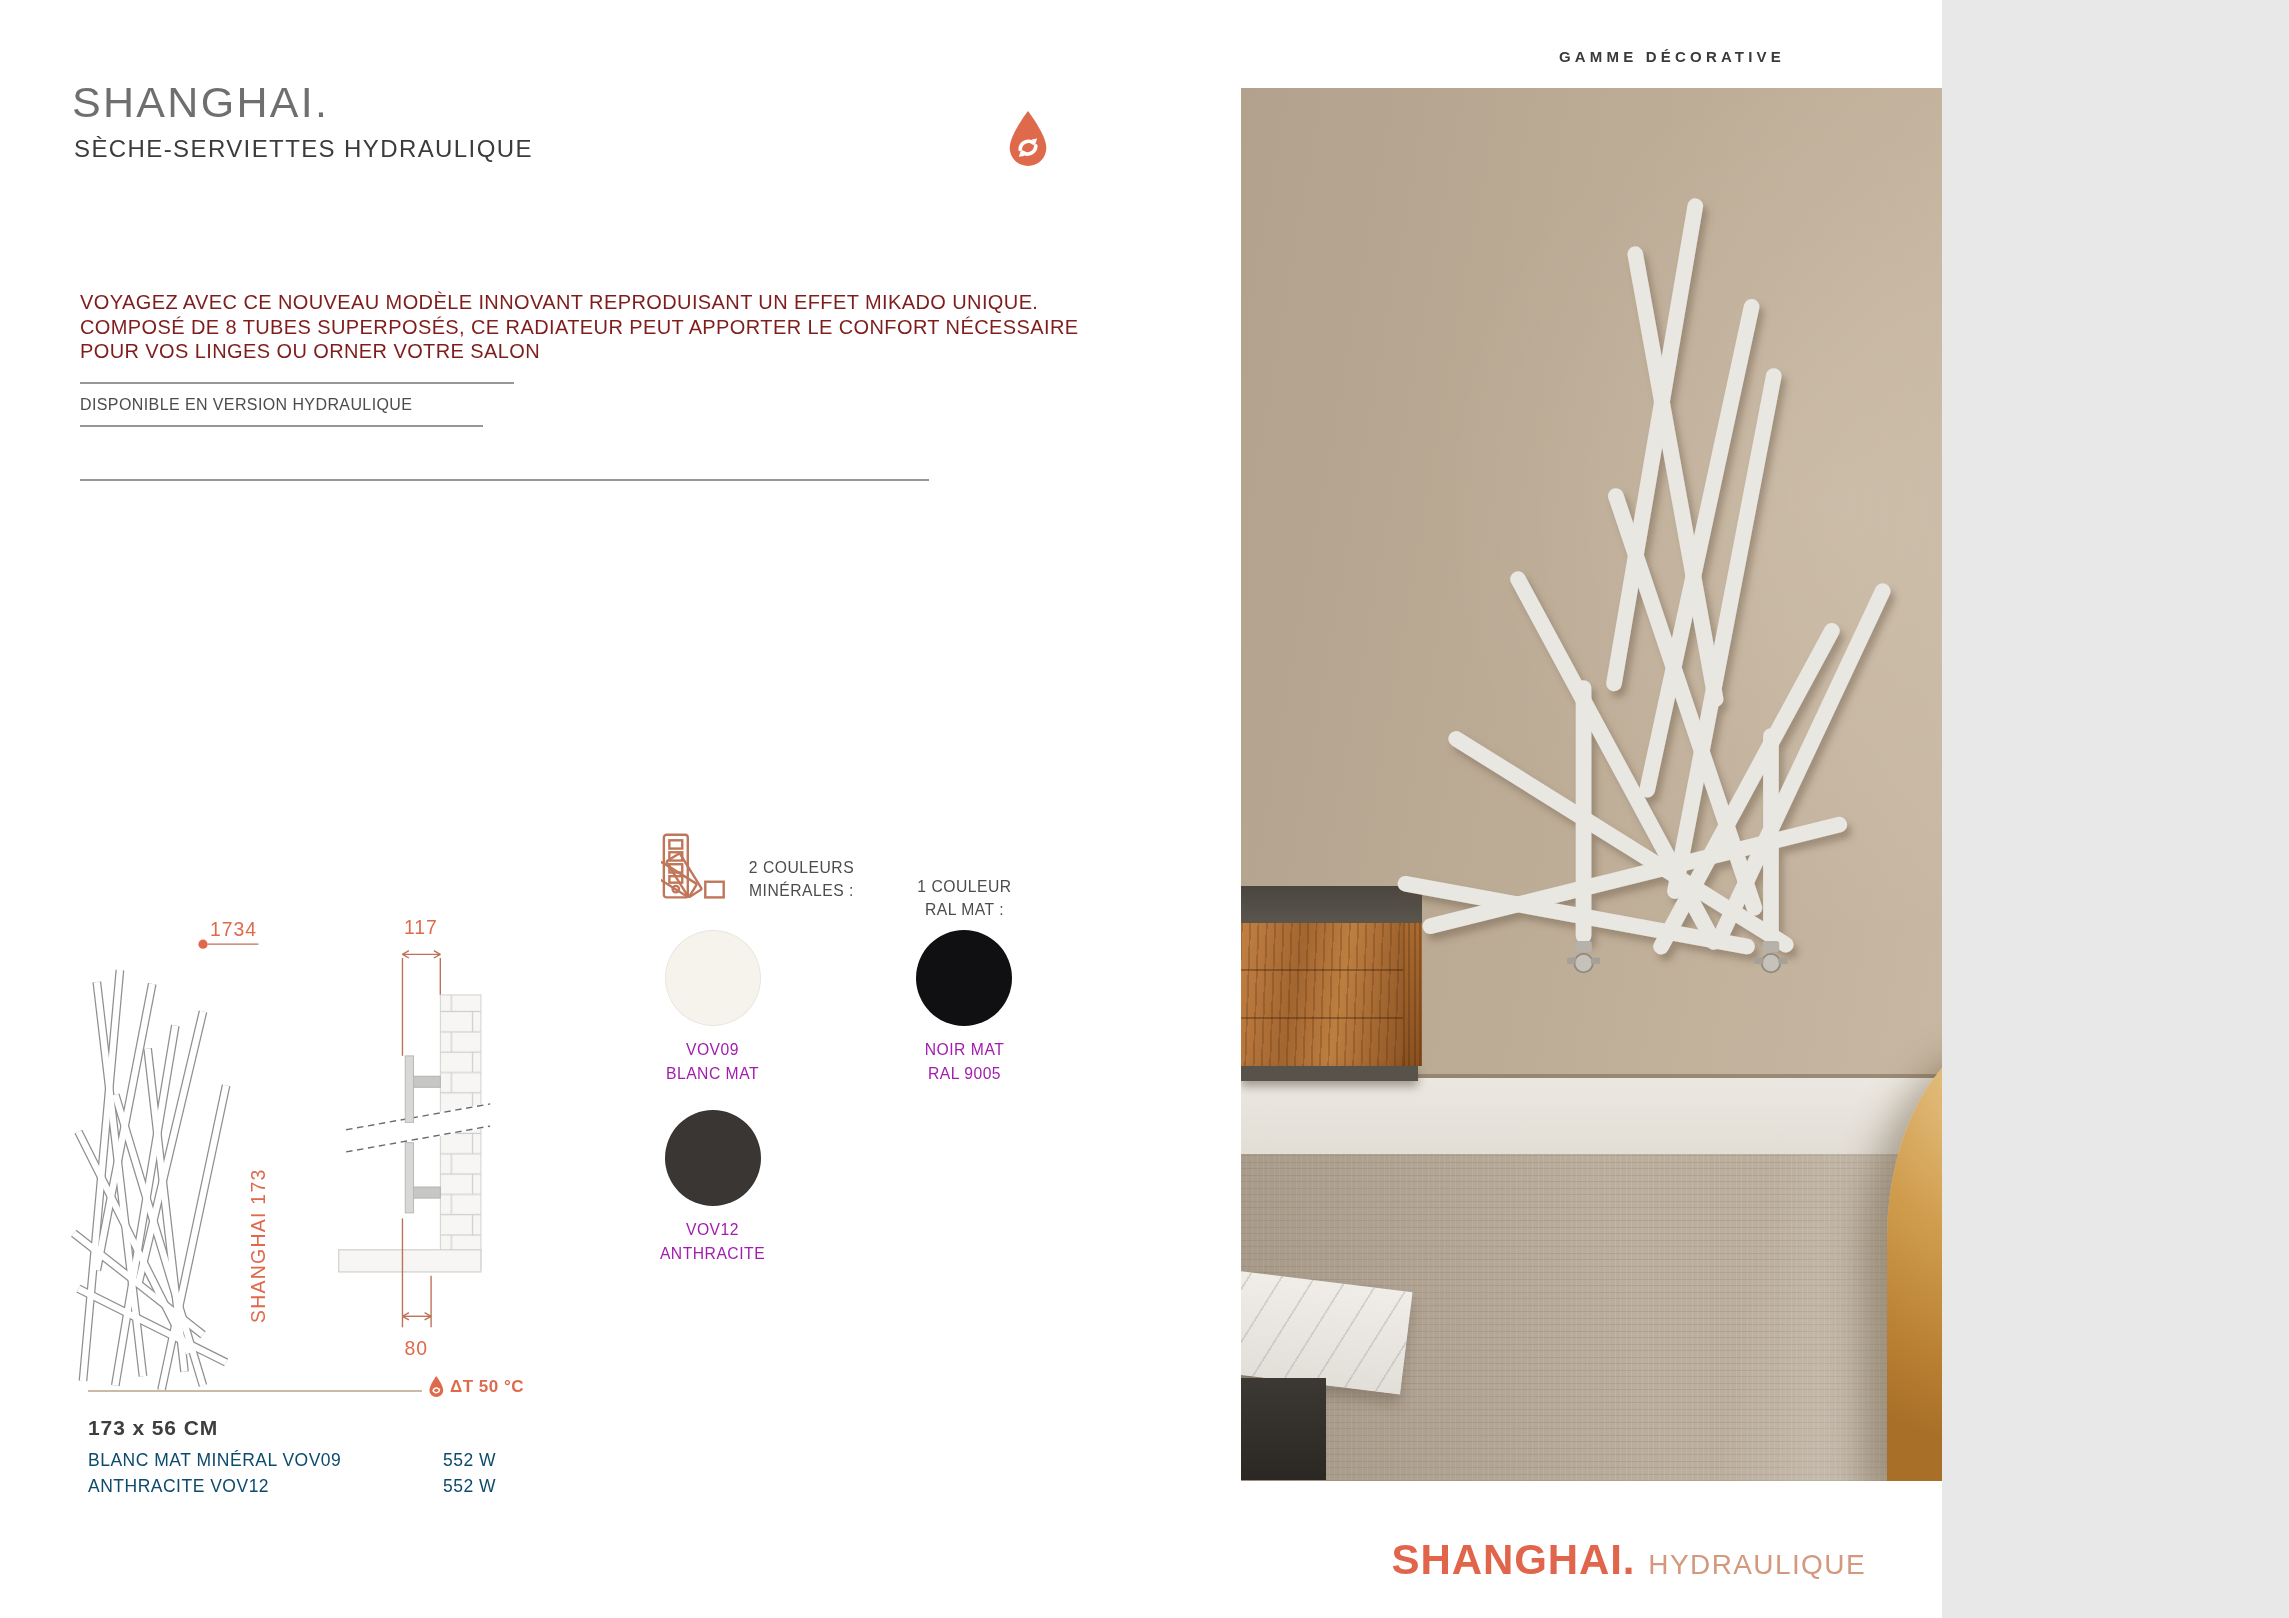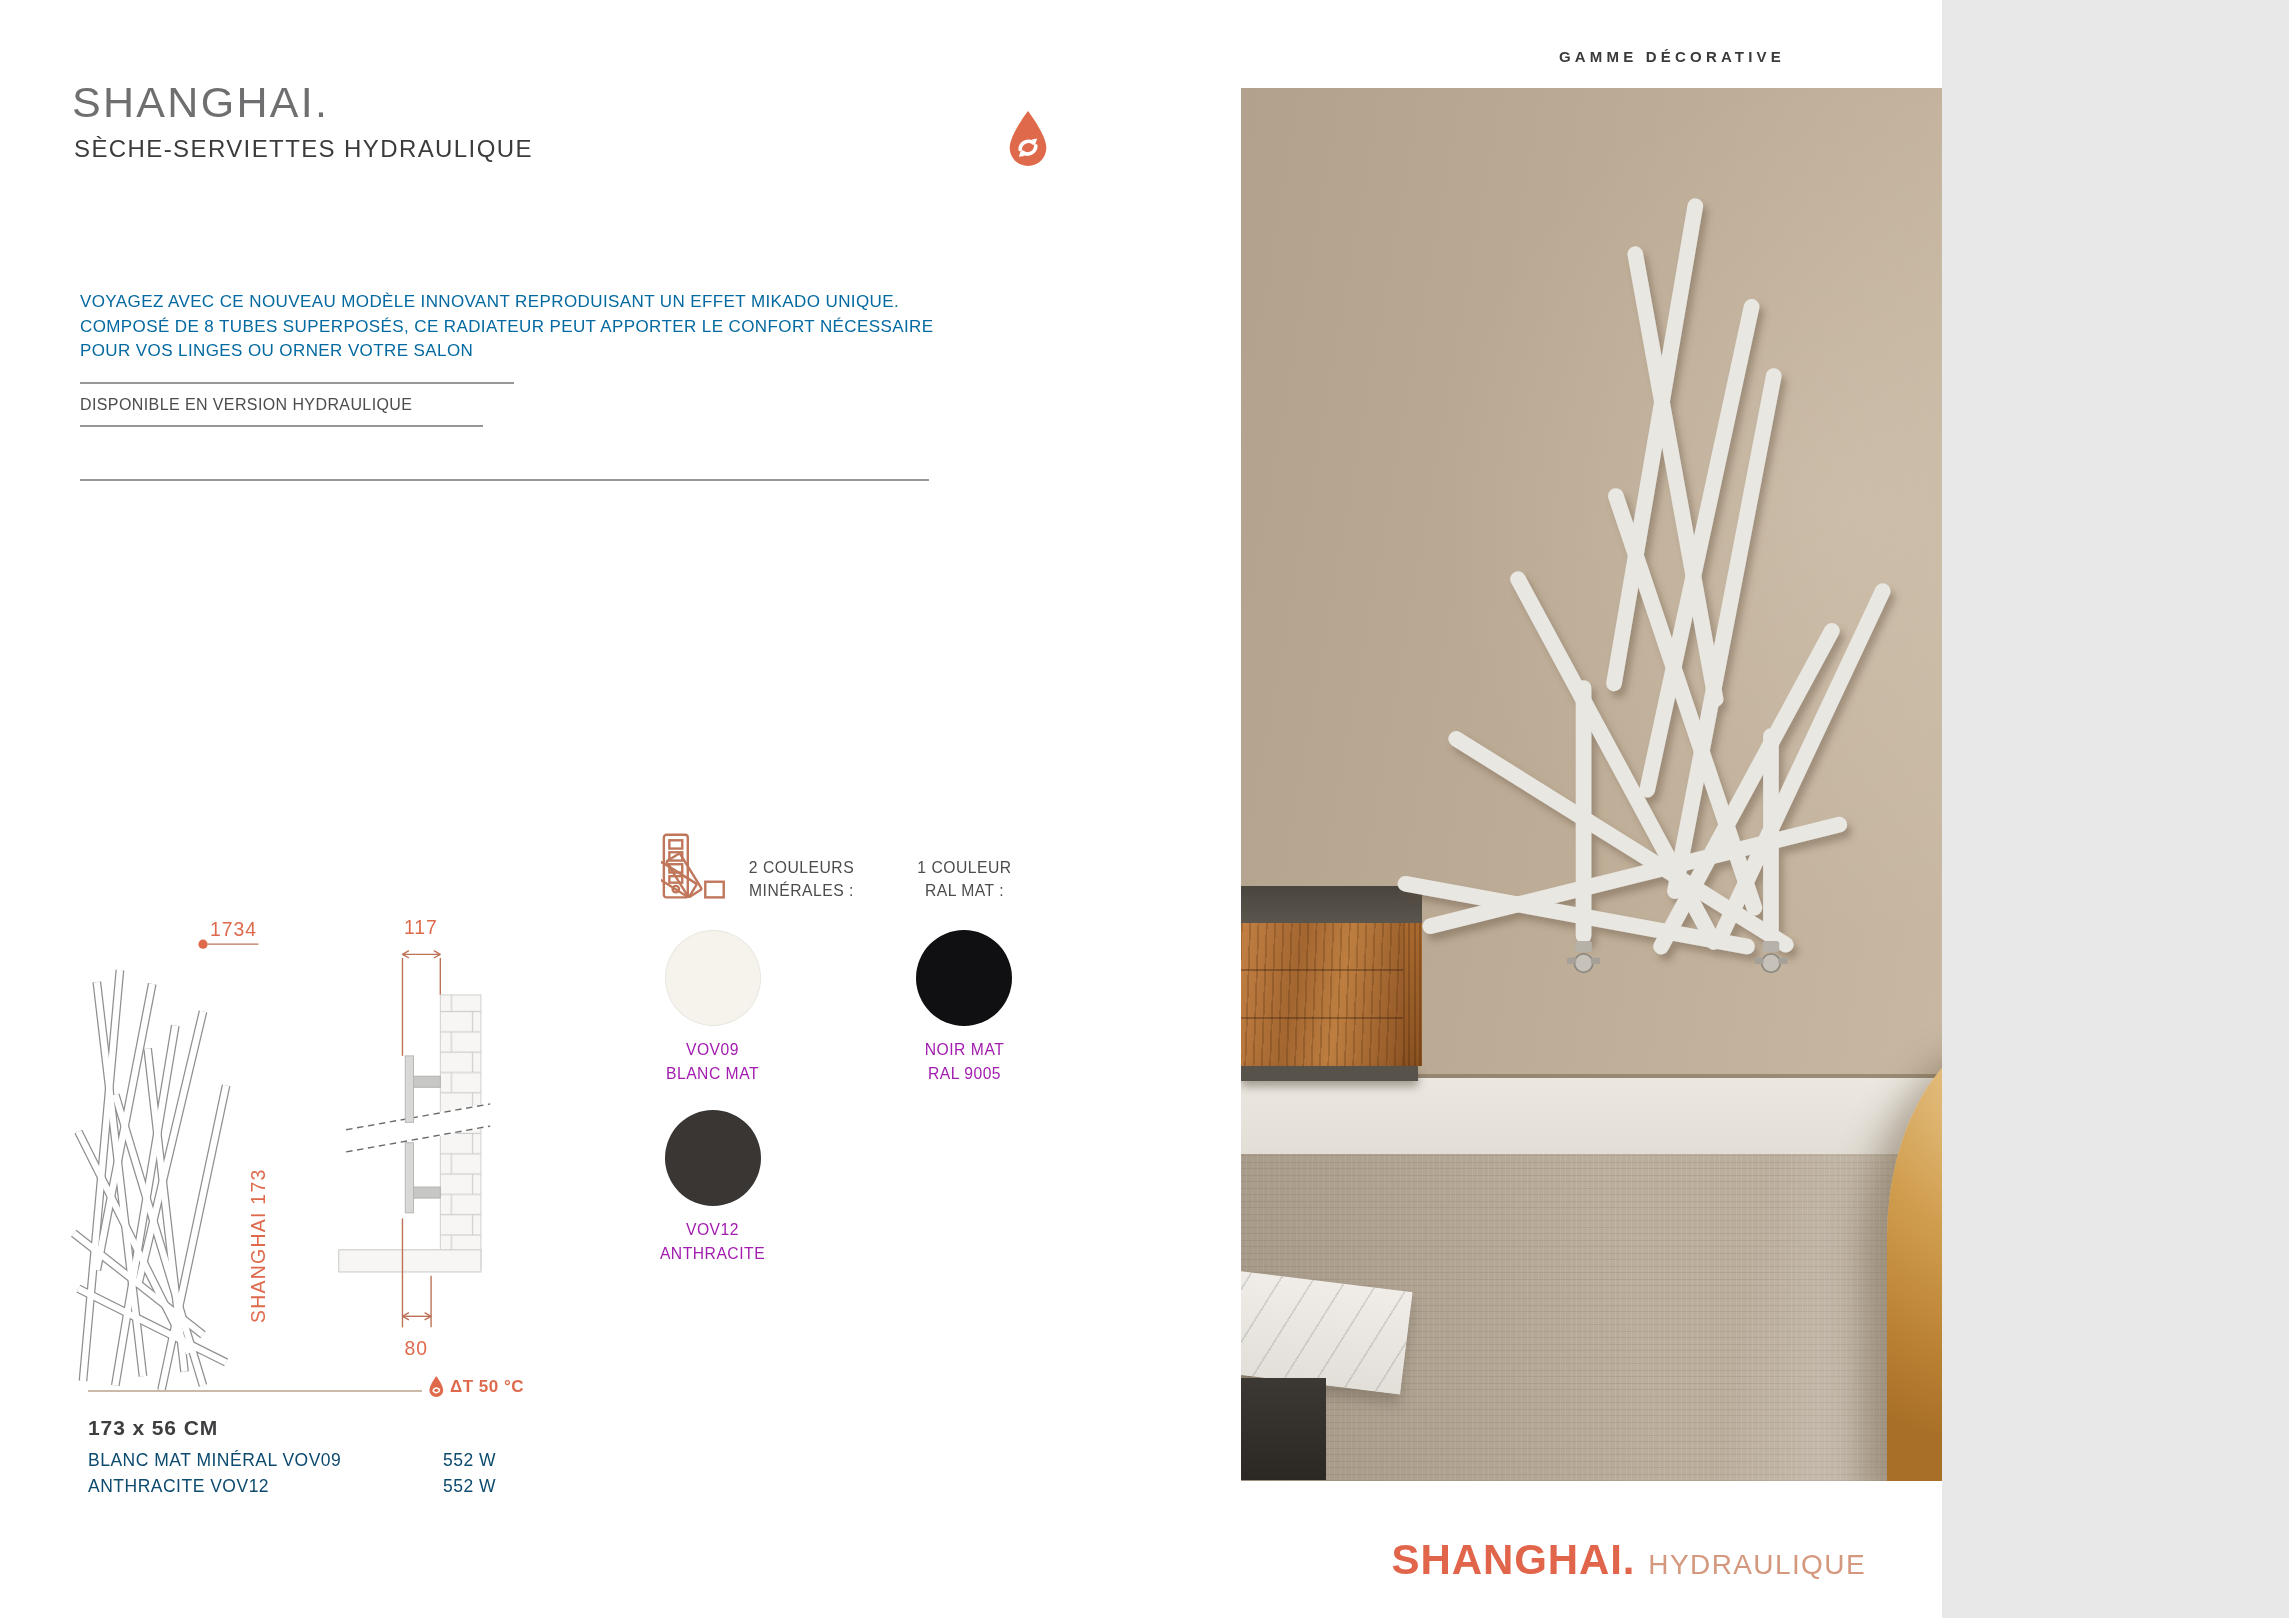--- a/index.html
+++ b/index.html
@@ -13,40 +13,40 @@
   .section-label{top:48px;right:157px;font-size:15px;letter-spacing:4.2px;color:#3a3a3c;font-weight:600;}
   .page-tab{left:2150px;top:51px;width:54px;height:20px;background:#df6a4b;color:#fff;
     font-size:14px;letter-spacing:0.9px;display:flex;align-items:center;justify-content:center;font-weight:600;}
 
   
   .title{left:72px;top:78px;font-size:43px;letter-spacing:2.3px;color:#6f6f71;font-weight:400;}
   .subtitle{left:74px;top:135px;font-size:24px;letter-spacing:1.4px;color:#3b3b3d;font-weight:300;}
   .drop-icon-main{left:1006px;top:109px;}
 
   
-  .descr{left:80px;top:290px;font-size:17px;line-height:24.5px;color:#0369a1;letter-spacing:0.4px;}
+  .descr{left:80px;top:290px;font-size:20px;line-height:24.5px;color:#7f1d1d;letter-spacing:0.4px;}
   .rule{background:#97979a;height:1.8px;}
   .rule-1{left:80px;top:382px;width:434px;}
   .feature-1{left:80px;top:396px;font-size:16px;color:#4c4c4e;letter-spacing:0.4px;}
   .rule-2{left:80px;top:425px;width:403px;}
   .feature-2{left:80px;top:442px;color:#4c4c4e;letter-spacing:0.3px;}
   .feature-2 .f2-main{font-size:17.5px;}
   .feature-2 .f2-detail{font-size:15.7px;}
   .rule-3{left:80px;top:479px;width:849px;}
 
   
   .diagram{left:69px;top:866px;width:425px;height:494px;margin-top:44px;}
   .model-label{left:247px;top:1323px;transform:rotate(-90deg);transform-origin:0 0;
     width:198px;font-size:19.4px;letter-spacing:1.3px;color:#de6a4b;}
 
   
   .fan-icon{left:661px;top:832px;}
   .sw-title{width:185px;text-align:center;font-size:15.7px;line-height:23px;color:#4c4c4e;letter-spacing:0.5px;}
   .sw-title-1{left:709px;top:856px;}
-  .sw-title-2{left:872px;top:856px;text-align:center;}
+  .sw-title-2{left:872px;top:875px;text-align:center;}
   .swatch{width:96px;height:96px;border-radius:50%;box-shadow:inset 0 0 0 0.9px rgba(0,0,0,.06);}
   .swatch-1{left:665px;top:930px;}
   .swatch-2{left:916px;top:930px;}
   .swatch-3{left:665px;top:1110px;}
   .sw-label{width:185px;text-align:center;font-size:15.7px;line-height:24px;color:#a21caf;letter-spacing:0.5px;}
   .sw-label-1{left:620px;top:1038px;}
   .sw-label-2{left:872px;top:1038px;}
   .sw-label-3{left:620px;top:1218px;}
 
   

